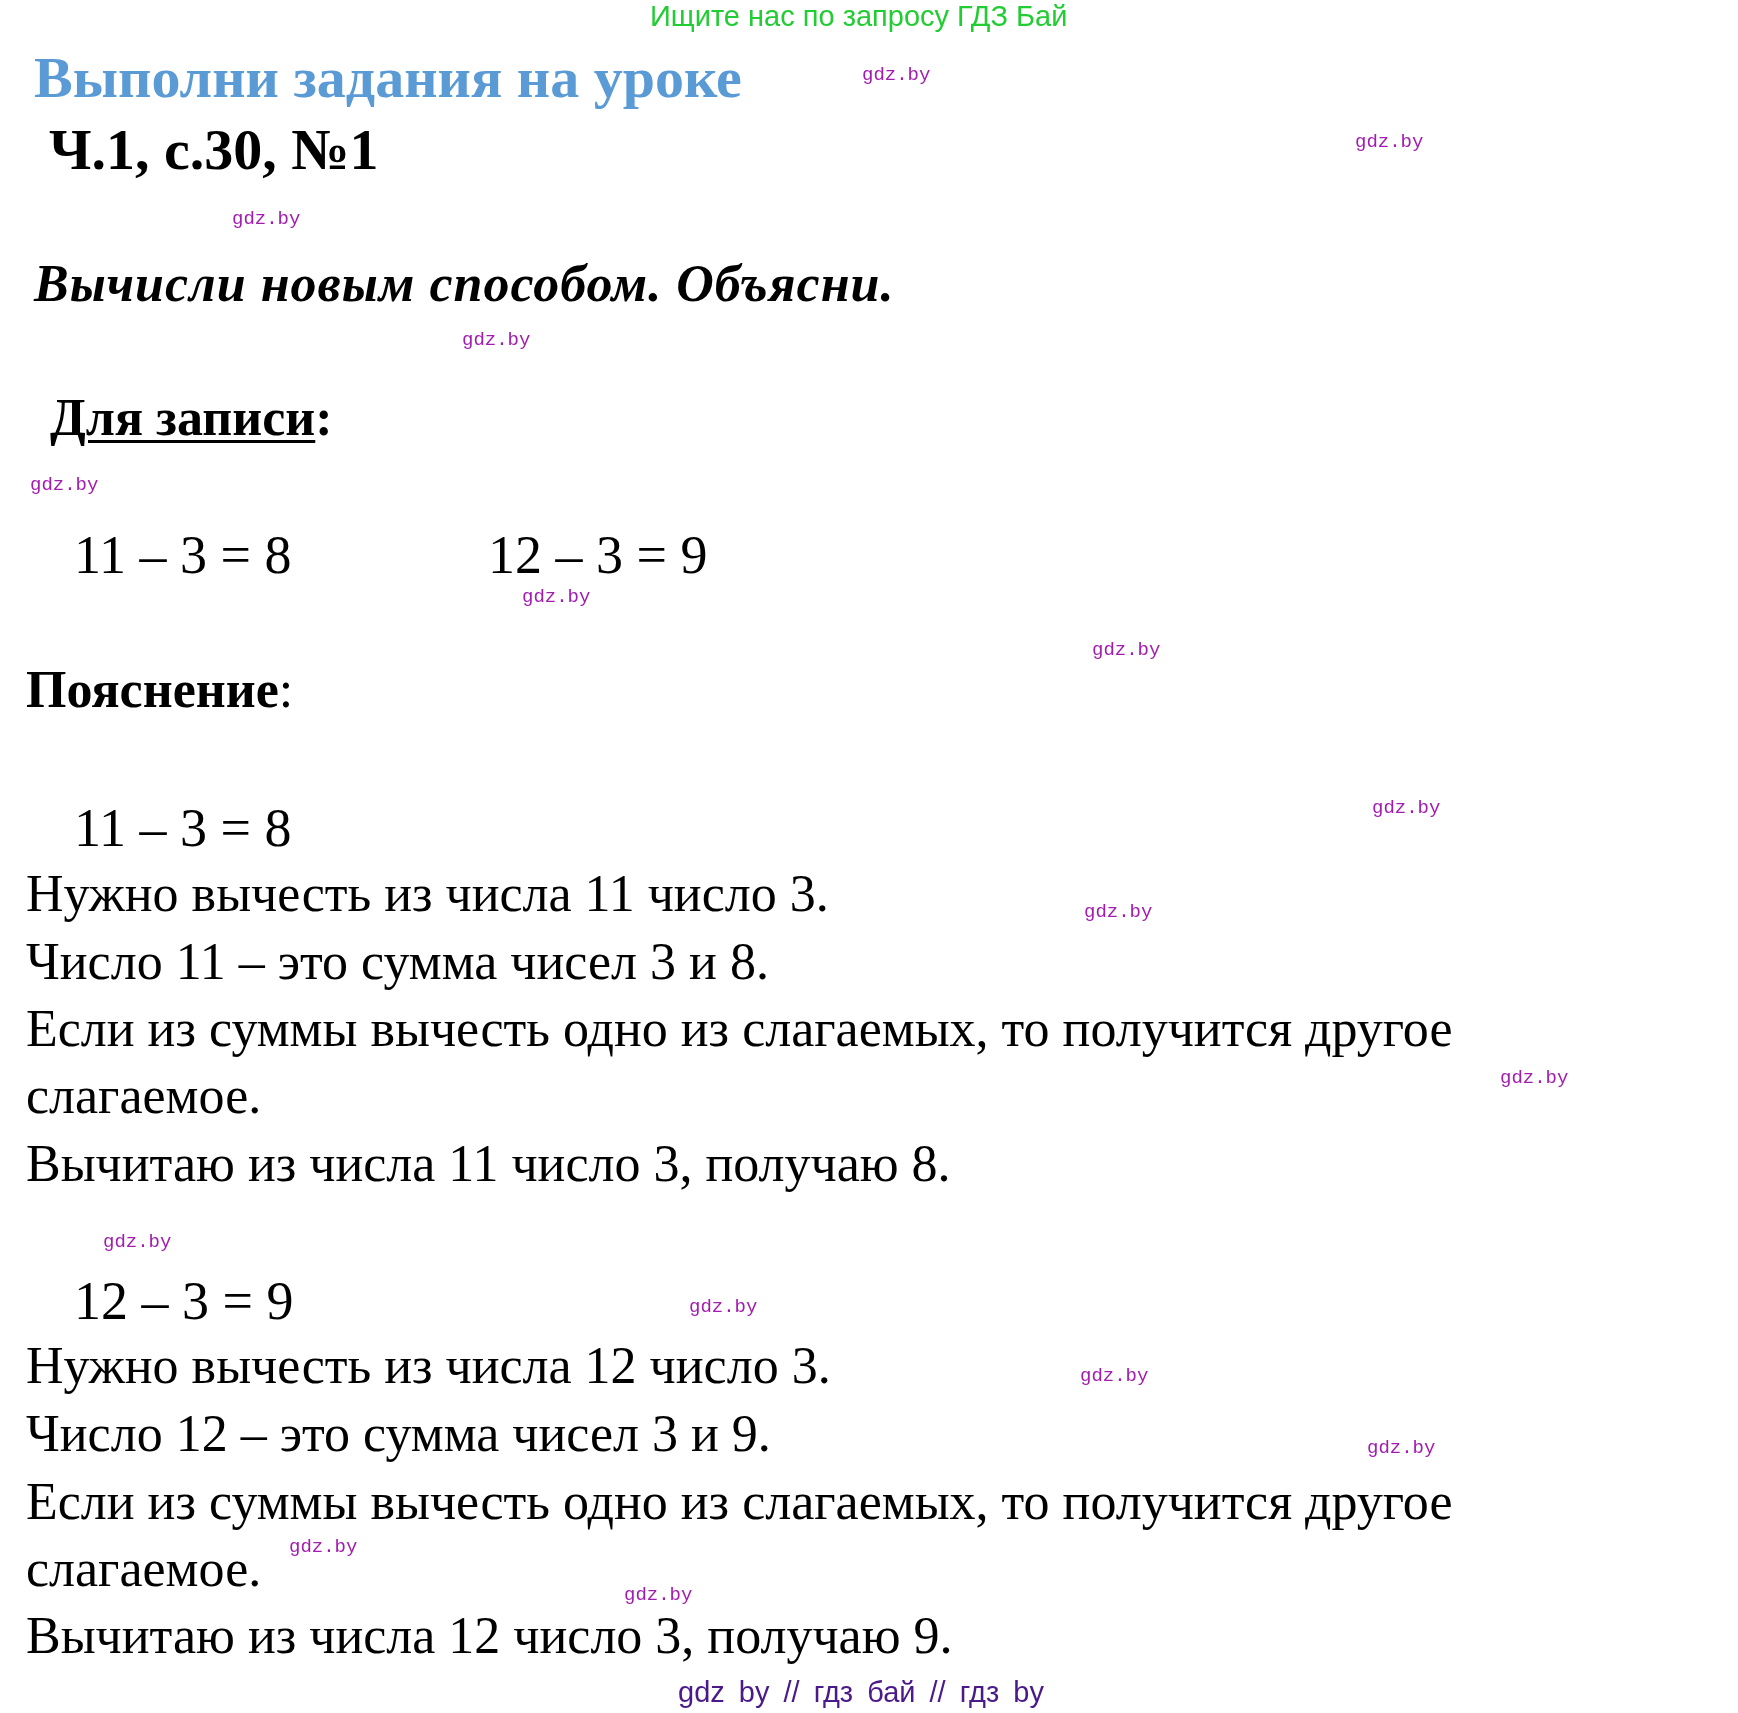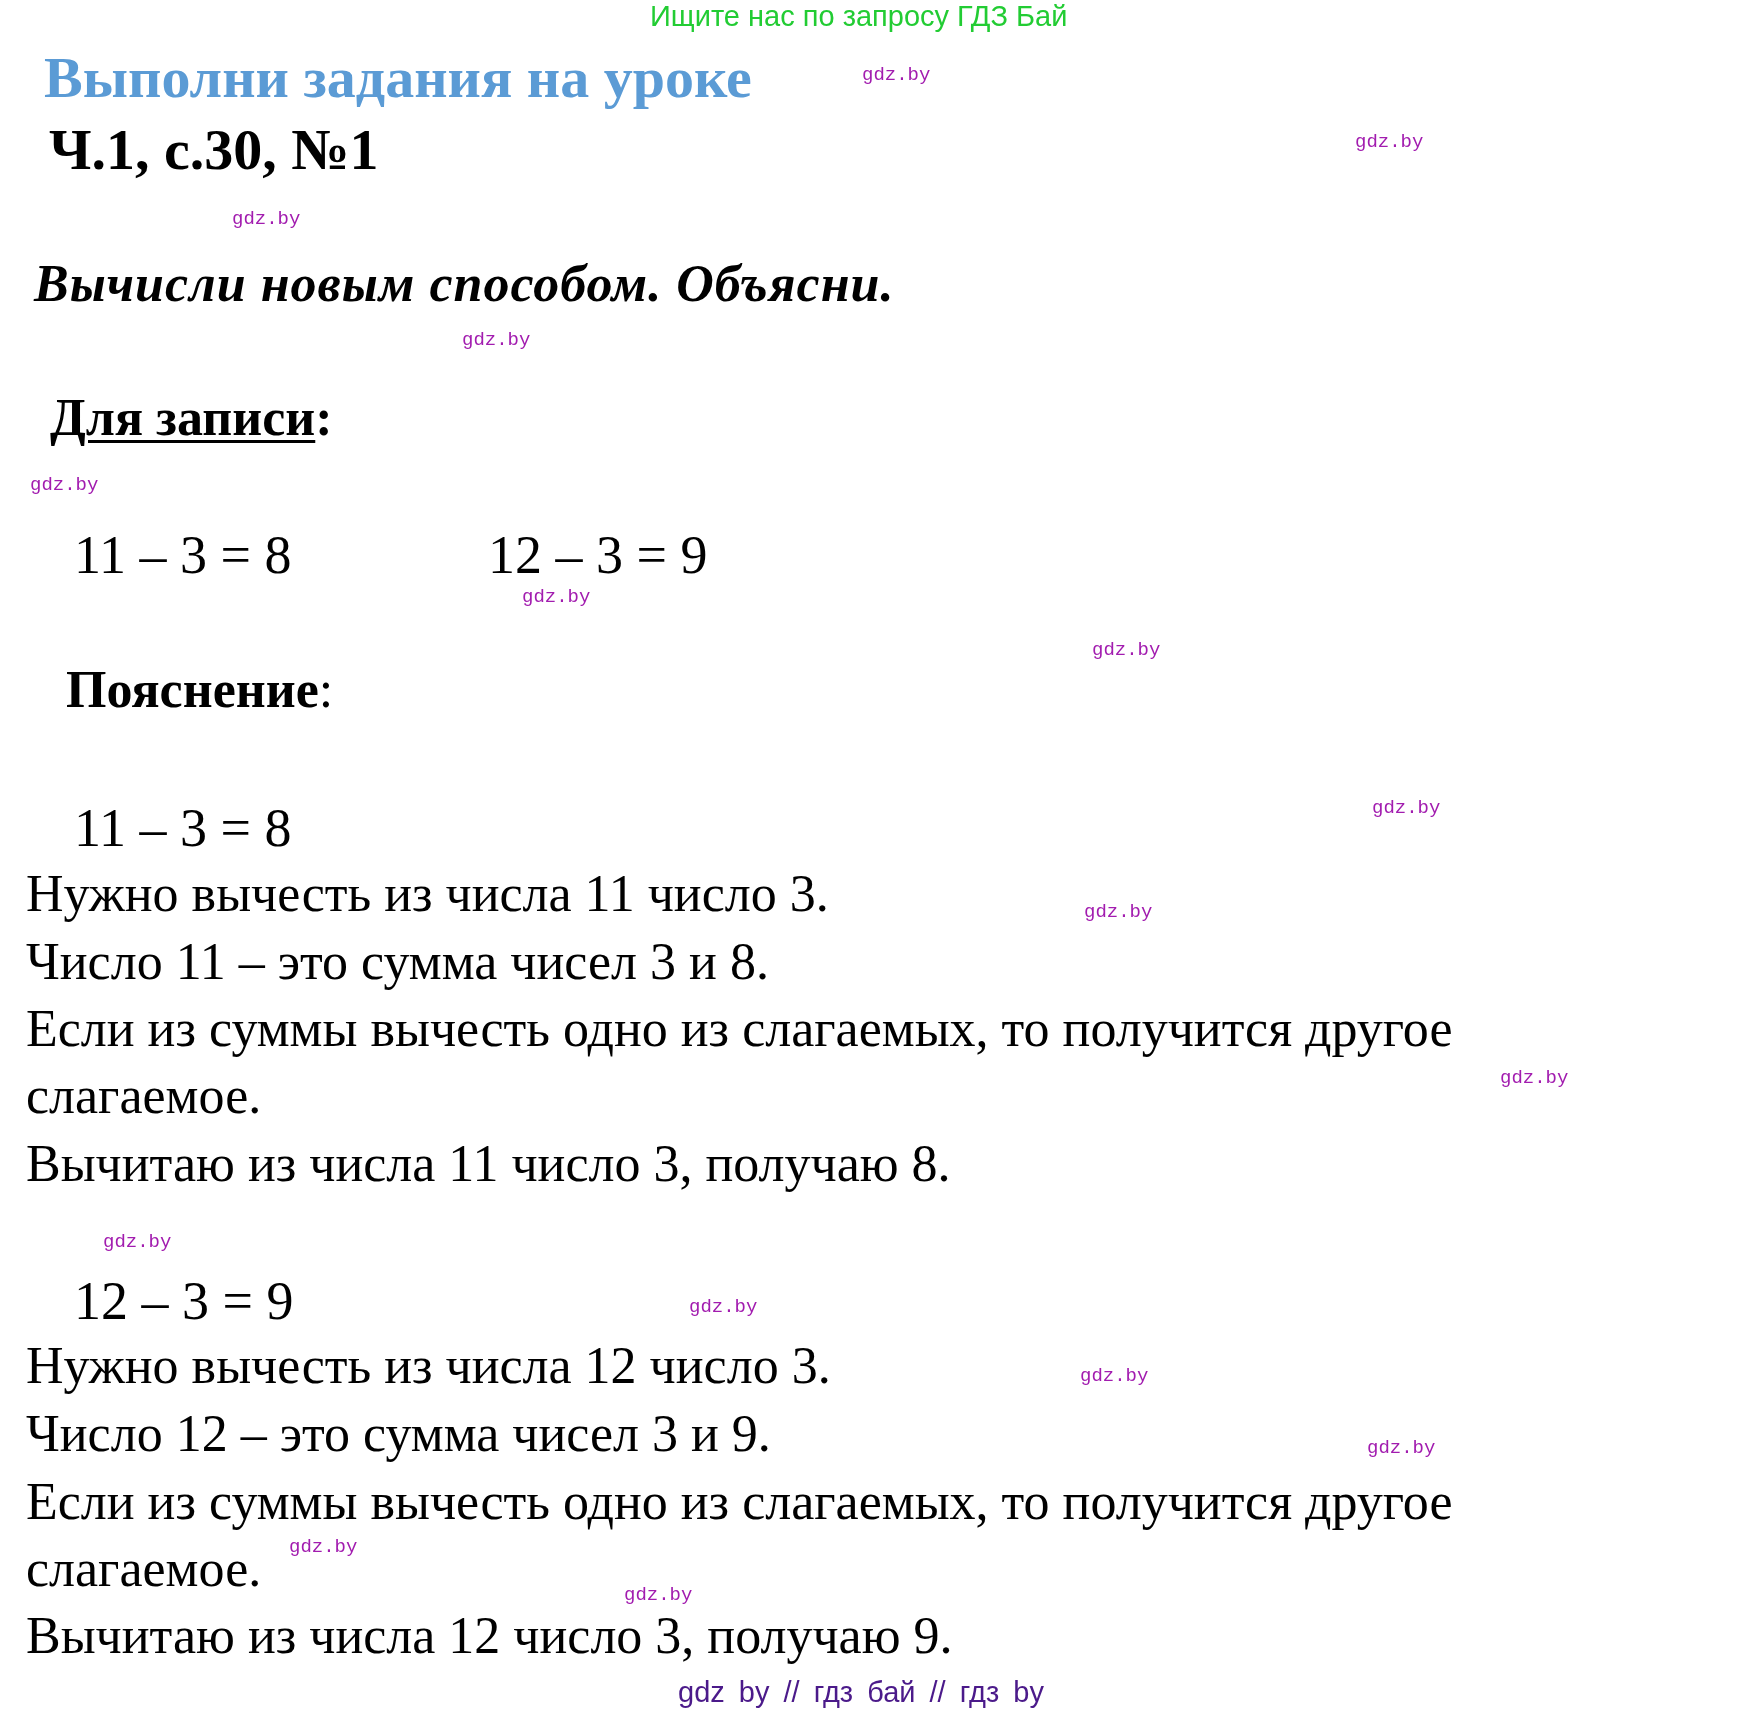--- a/index.html
+++ b/index.html
@@ -1,20 +1,20 @@
 <!DOCTYPE html>
 <html><head>
 <meta charset="utf-8">
 <style>
   html, body { margin: 0; padding: 0; background: #ffffff; }
   body { width: 1738px; height: 1713px; position: relative; overflow: hidden; }
   .abs { position: absolute; white-space: nowrap; }
   .wm { font-family: Liberation Mono, monospace; font-size: 19px; color: #a21caf; }
   .top-banner { font-family: "Liberation Sans", sans-serif; font-size: 29px; color: #22cc33; left: 650px; top: 0px; }
-  .page-title { font-family: "Liberation Serif", serif; font-weight: bold; font-size: 58px; color: #5b9bd5; left: 44px; top: 44px; }
+  .page-title { font-family: "Liberation Serif", serif; font-weight: bold; font-size: 58px; color: #5b9bd5; left: 34px; top: 44px; }
   .task-ref { font-family: "Liberation Serif", serif; font-weight: bold; font-size: 58px; color: #000; left: 26px; top: 116px; margin-left: 23px; }
   .instruction { font-family: Liberation Serif, serif; font-weight: bold; font-style: italic; font-size: 52px; color: #000; left: 26px; top: 254px; letter-spacing: 1px; margin-left: 8px; }
   .section { font-family: "Liberation Serif", serif; font-weight: bold; font-size: 52px; color: #000; left: 26px; }
   .section u { text-decoration: underline; text-decoration-thickness: 3px; text-underline-offset: 5px; }
   .body { font-family: "Liberation Serif", serif; font-size: 52px; color: #000; left: 26px; }
   .eq { font-family: "Liberation Serif", serif; font-size: 54px; color: #000; margin-left: 48px; }
   .footer { font-family: "Liberation Sans", sans-serif; font-size: 29px; color: #4b1a8a; left: 678px; top: 1692px; transform: translateY(-50%); word-spacing: 6px; }
 </style>
 </head>
 <body>
@@ -24,21 +24,21 @@
 <div class="abs page-title">Выполни задания на уроке</div>
 <div class="abs task-ref">Ч.1, с.30, №1</div>
 
 <div class="abs instruction">Вычисли новым способом. Объясни.</div>
 
 <div class="abs section" style="top:388px;margin-left:24px;"><u>Для записи</u><span>:</span></div>
 
 <div class="abs eq" style="left:26px; top:524px;">11 – 3 = 8</div>
 <div class="abs eq" style="left:440px; top:524px;">12 – 3 = 9</div>
 
-<div class="abs section" style="top:660px;margin-left:40px;"><span>Пояснение</span><span style="font-weight:normal">:</span></div>
+<div class="abs section" style="top:660px;"><span>Пояснение</span><span style="font-weight:normal">:</span></div>
 
 <div class="abs eq" style="left:26px; top:797px;">11 – 3 = 8</div>
 <div class="abs body" style="top:864px;">Нужно вычесть из числа 11 число 3.</div>
 <div class="abs body" style="top:932px;">Число 11 – это сумма чисел 3 и 8.</div>
 <div class="abs body" style="top:999px;">Если из суммы вычесть одно из слагаемых, то получится другое</div>
 <div class="abs body" style="top:1066px;">слагаемое.</div>
 <div class="abs body" style="top:1134px;">Вычитаю из числа 11 число 3, получаю 8.</div>
 
 <div class="abs eq" style="left:26px; top:1270px;">12 – 3 = 9</div>
 <div class="abs body" style="top:1336px;">Нужно вычесть из числа 12 число 3.</div>

